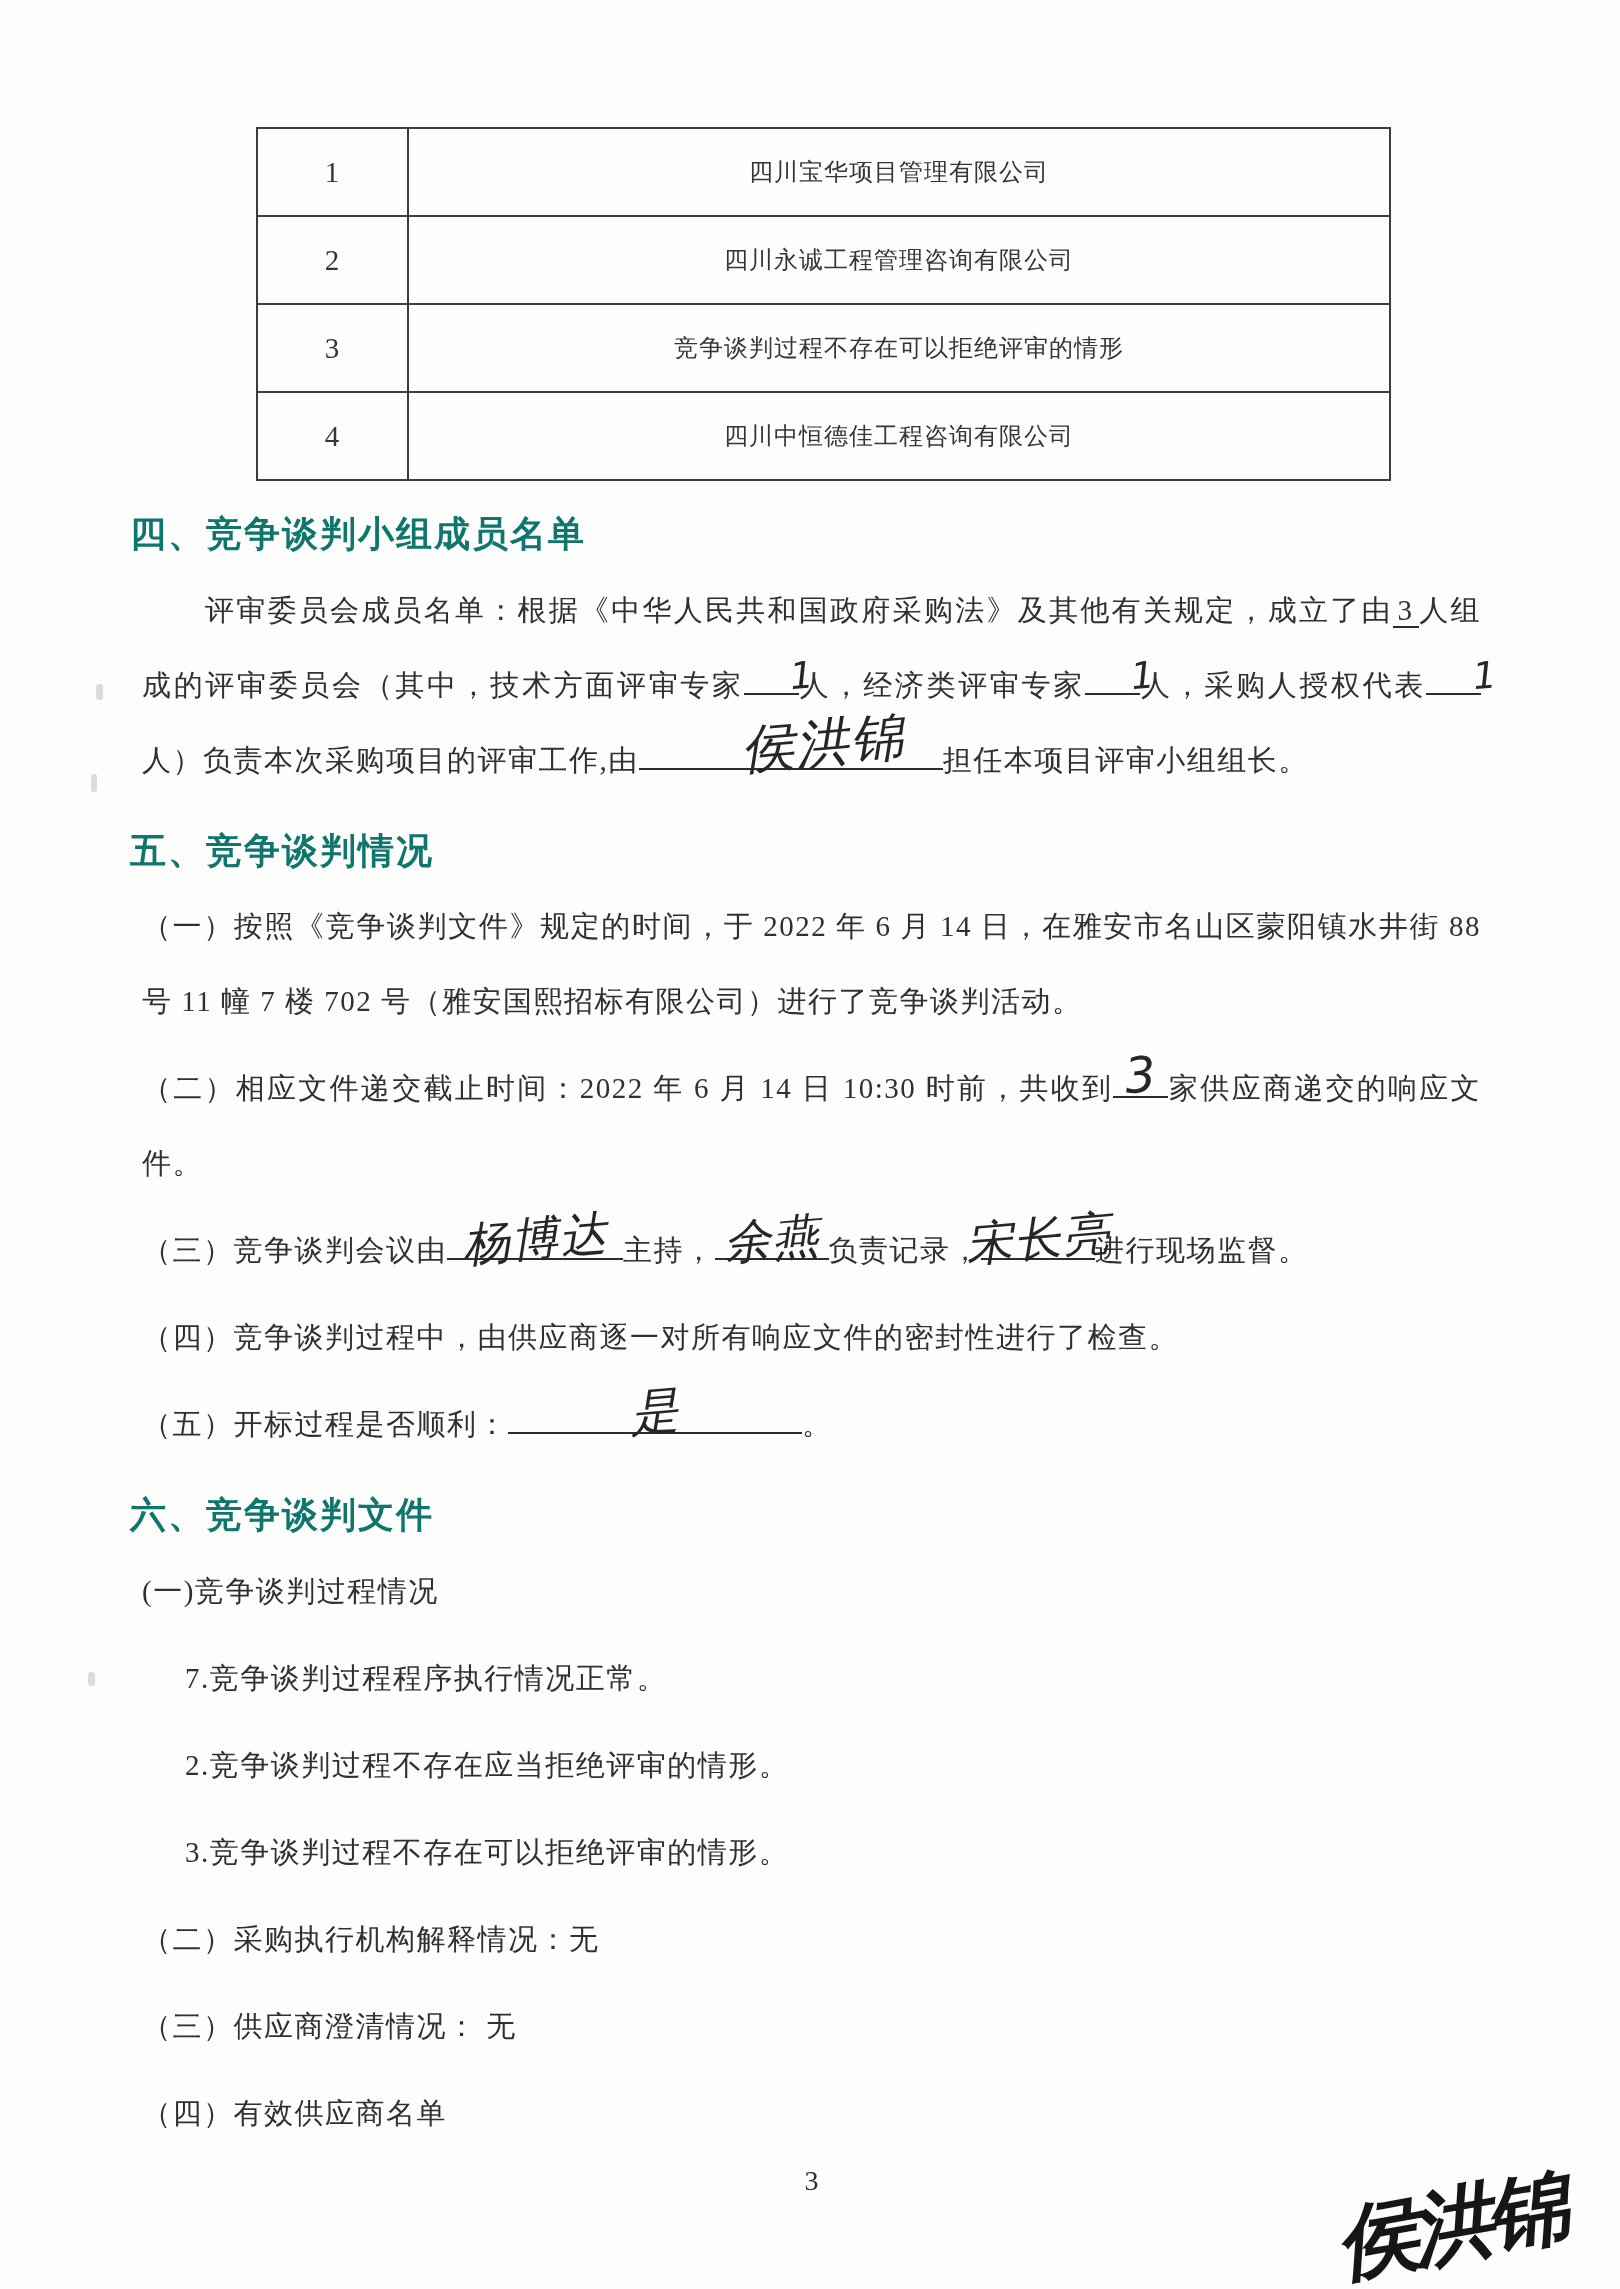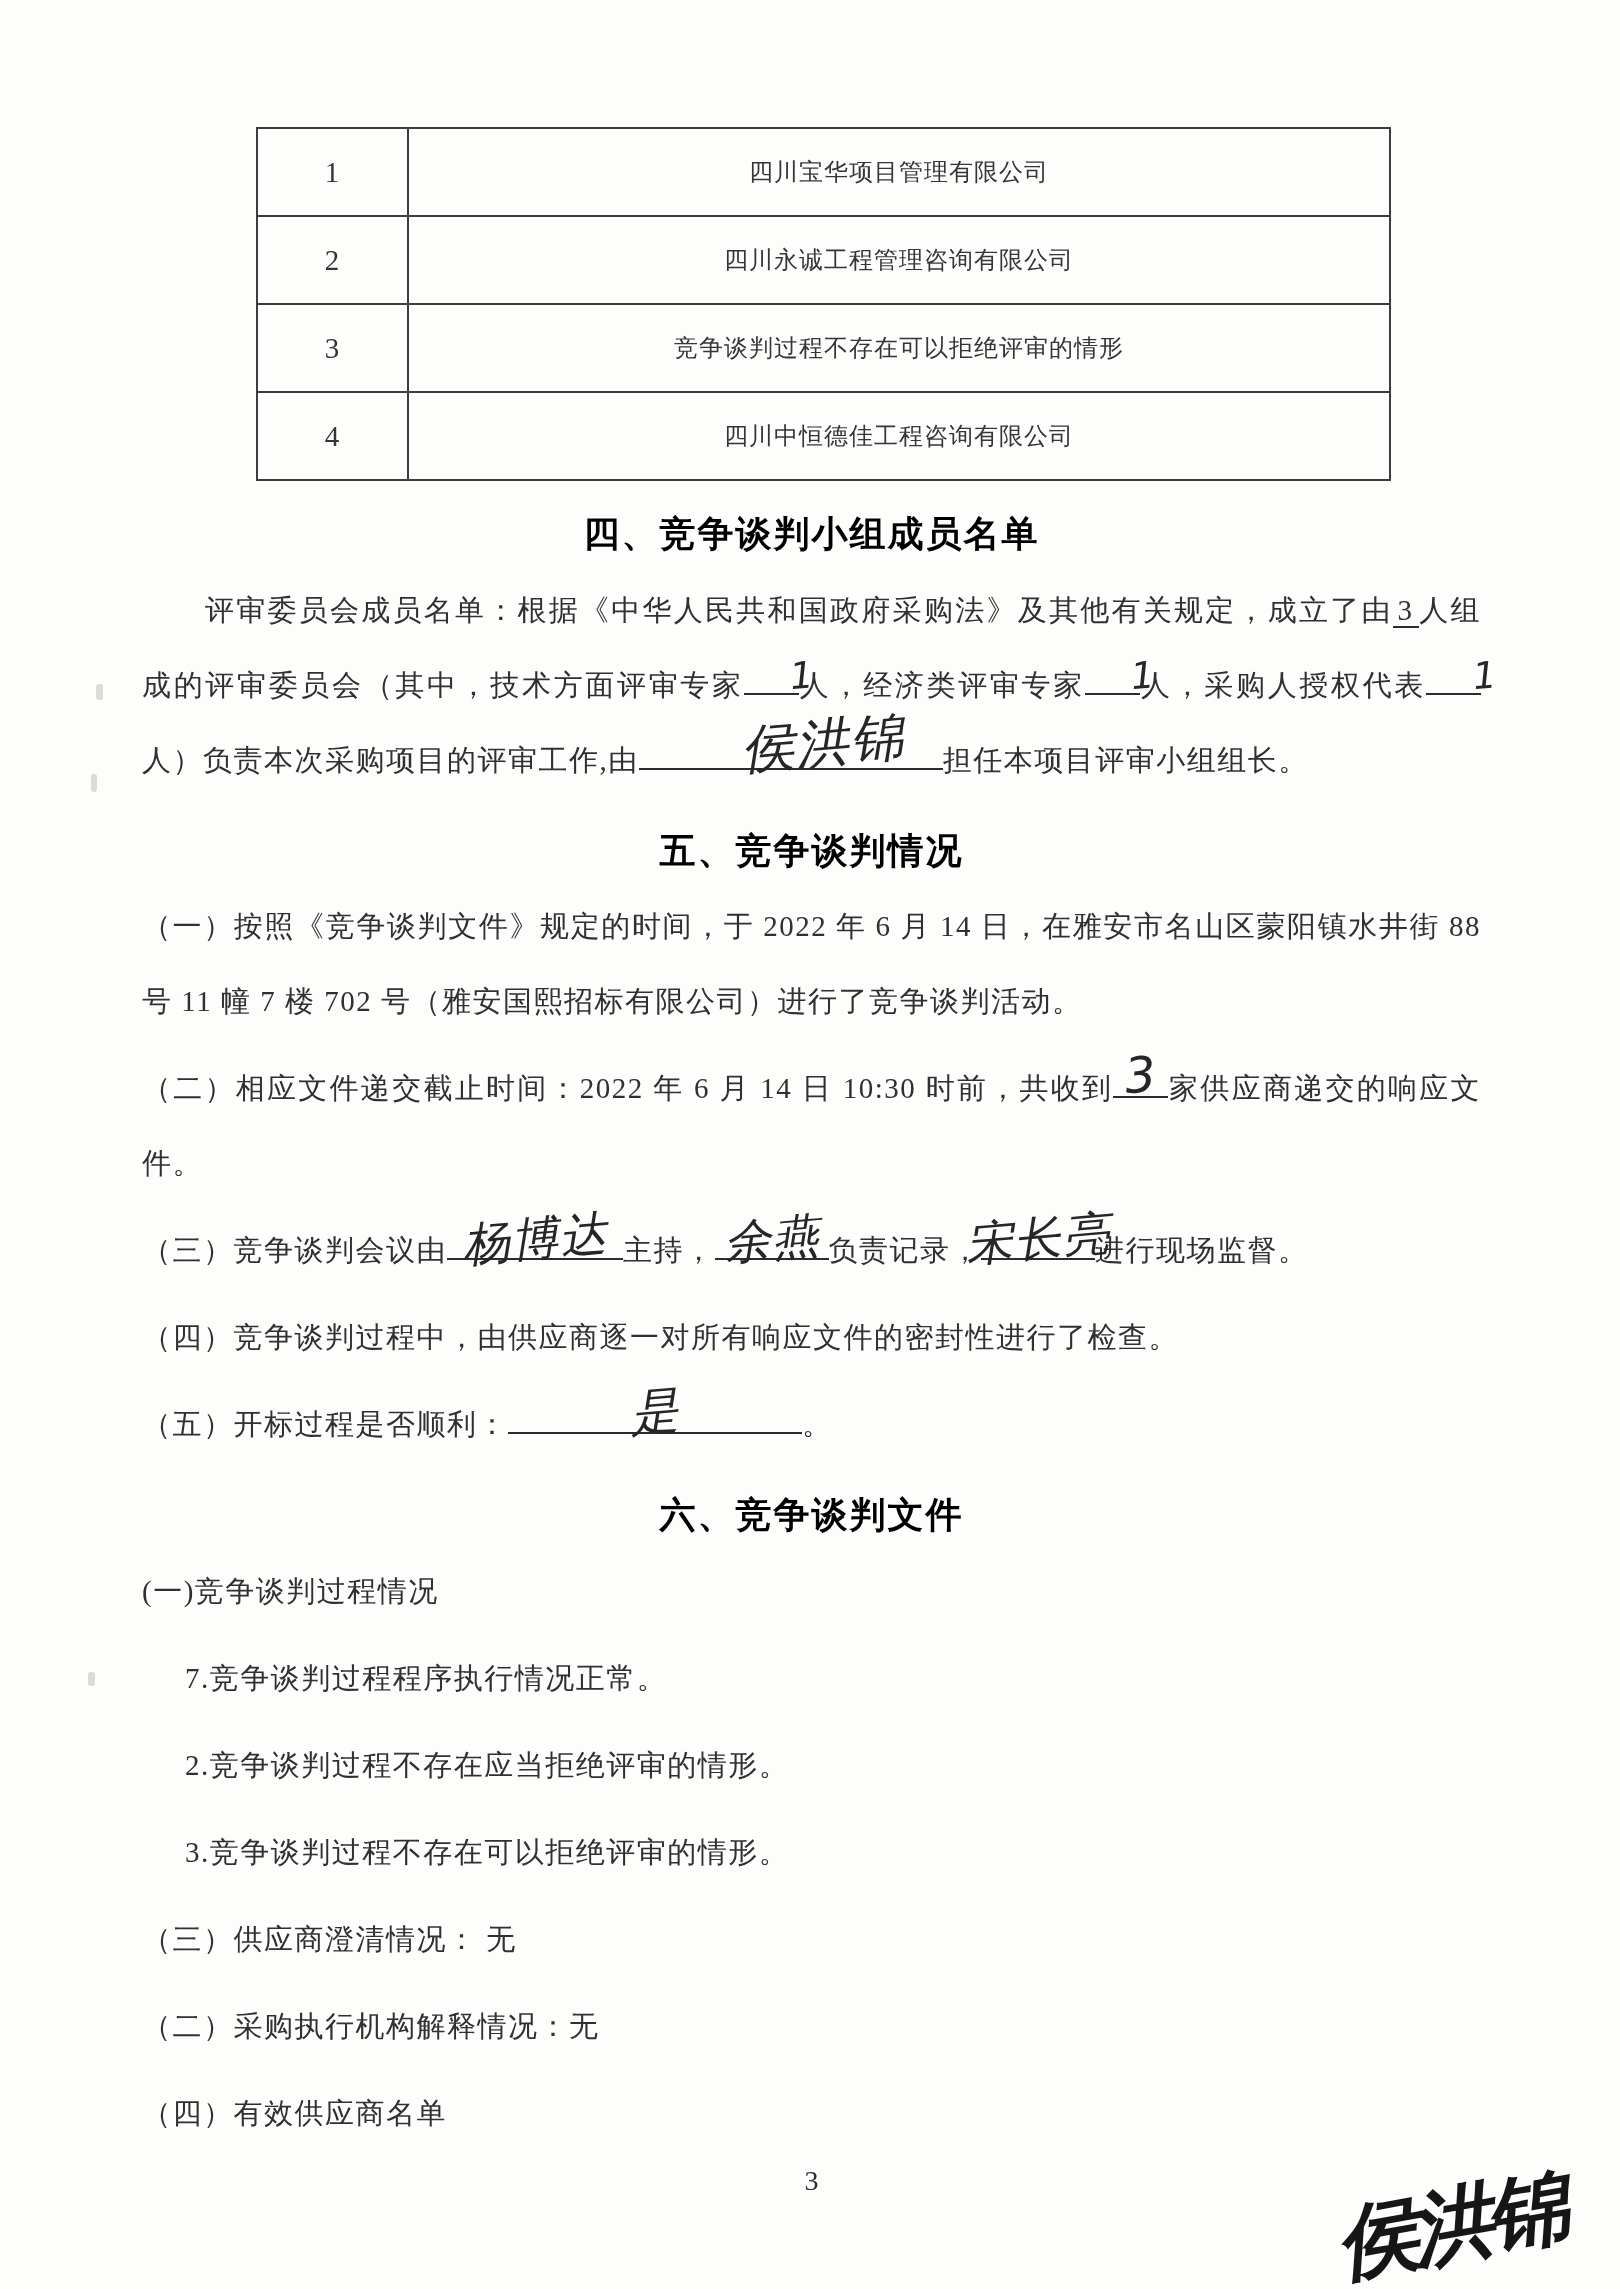--- a/index.html
+++ b/index.html
@@ -27,24 +27,23 @@
     font-size:24px;
     letter-spacing:1px;
     text-align:center;
     vertical-align:middle;
     color:#353535;
   }
   .suppliers-table td.num{width:147px;font-size:29px;}
   
   h2{
     margin:29px 0 13.7px 0;
-    text-align:center;
     font-size:36px;
     font-weight:bold;
-    color:#000000;
+    color:#0f766e;
     letter-spacing:2px;
     font-family:"Liberation Serif","DejaVu Serif",serif;
   }
   
   p.body{
     margin:12px;
     font-size:29px;
     line-height:75px;
     letter-spacing:1.5px;
     text-align:justify;
@@ -165,22 +164,22 @@
   <p class="body">
     <span>（五）开标过程是否顺利：</span><span class="blank blank-xl"><span class="hw hw-md">是</span></span><span>。</span>
   </p>
 
   <h2>六、竞争谈判文件</h2>
 
   <p class="body">(一)竞争谈判过程情况</p>
   <p class="body indent-sm">7.竞争谈判过程程序执行情况正常。</p>
   <p class="body indent-sm">2.竞争谈判过程不存在应当拒绝评审的情形。</p>
   <p class="body indent-sm">3.竞争谈判过程不存在可以拒绝评审的情形。</p>
+  <p class="body">（二）采购执行机构解释情况：无</p>
   <p class="body">（三）供应商澄清情况：  无</p>
-  <p class="body">（二）采购执行机构解释情况：无</p>
   <p class="body">（四）有效供应商名单</p>
 
   <div class="page-number">3</div>
 
   <div class="corner-signature">
     <span class="hw">侯洪锦</span>
   </div>
 
   <div class="artifact a1"></div>
   <div class="artifact a2"></div>

